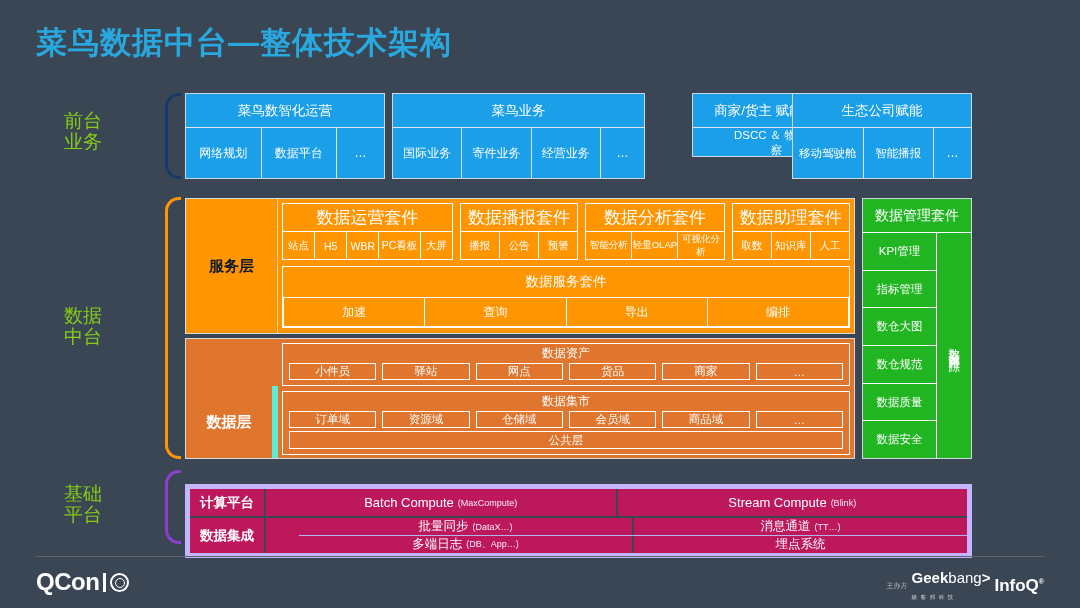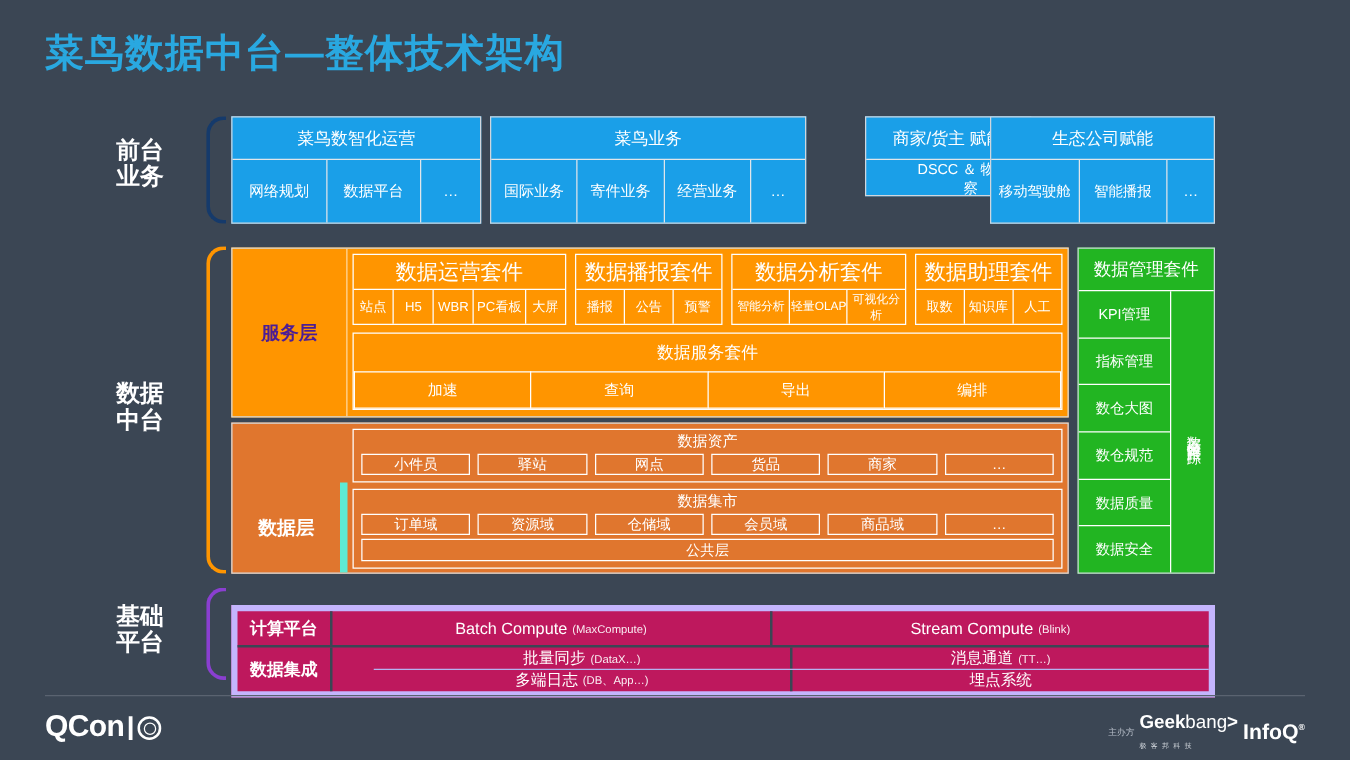--- a/index.html
+++ b/index.html
@@ -18,22 +18,22 @@
   .title {
     position: absolute; left: 36px; top: 22px;
     font-size: 31px; font-weight: bold;
     color: #29a8e0; letter-spacing: 1px;
   }
 
   
   .side-label {
     position: absolute;
     width: 96px;
-    text-align: center;
-    font-size: 19px; font-weight: bold; color: #ffffff;
+    text-align: left;
+    font-size: 19px; font-weight: normal; color: #84cc16;
     line-height: 1.12;
   }
   .side-label span { display: block; }
 
   .bracket {
     position: absolute;
     width: 16px;
     border-left: 3px solid;
     border-top: 3px solid;
     border-bottom: 3px solid;
@@ -67,21 +67,21 @@
   
   .svc-outer {
     position: absolute;
     background: #ff9500;
     border: 1px solid #d6dbe0;
     display: flex;
   }
   .svc-label {
     flex: 0 0 92px;
     display: flex; align-items: center; justify-content: center;
-    font-size: 15px; font-weight: bold; color: #4c1d95;
+    font-size: 15px; font-weight: bold; color: #0f172a;
     border-right: 1px solid #ffd9a0;
   }
   .svc-right { flex: 1 1 auto; display: flex; flex-direction: column; padding: 4px 4px 5px 4px; }
   .suite-row { display: flex; gap: 7px; height: 58px; }
   .suite {
     flex: 1 1 0;
     border: 1px solid #ffffff;
     display: flex; flex-direction: column;
     background: #ff9500;
   }

